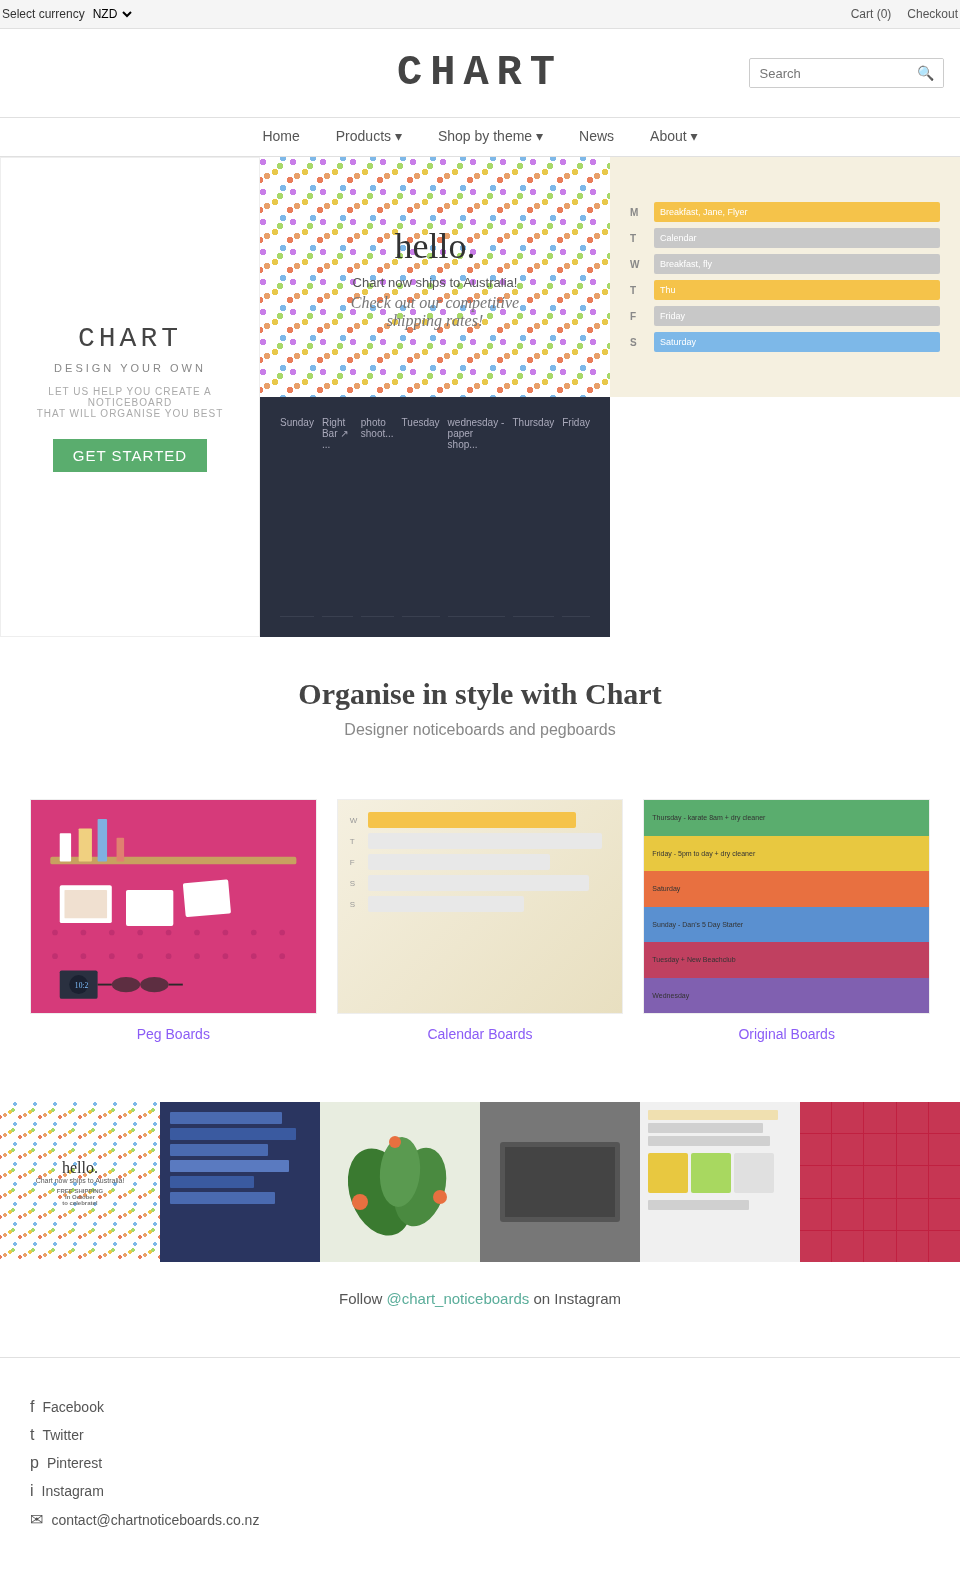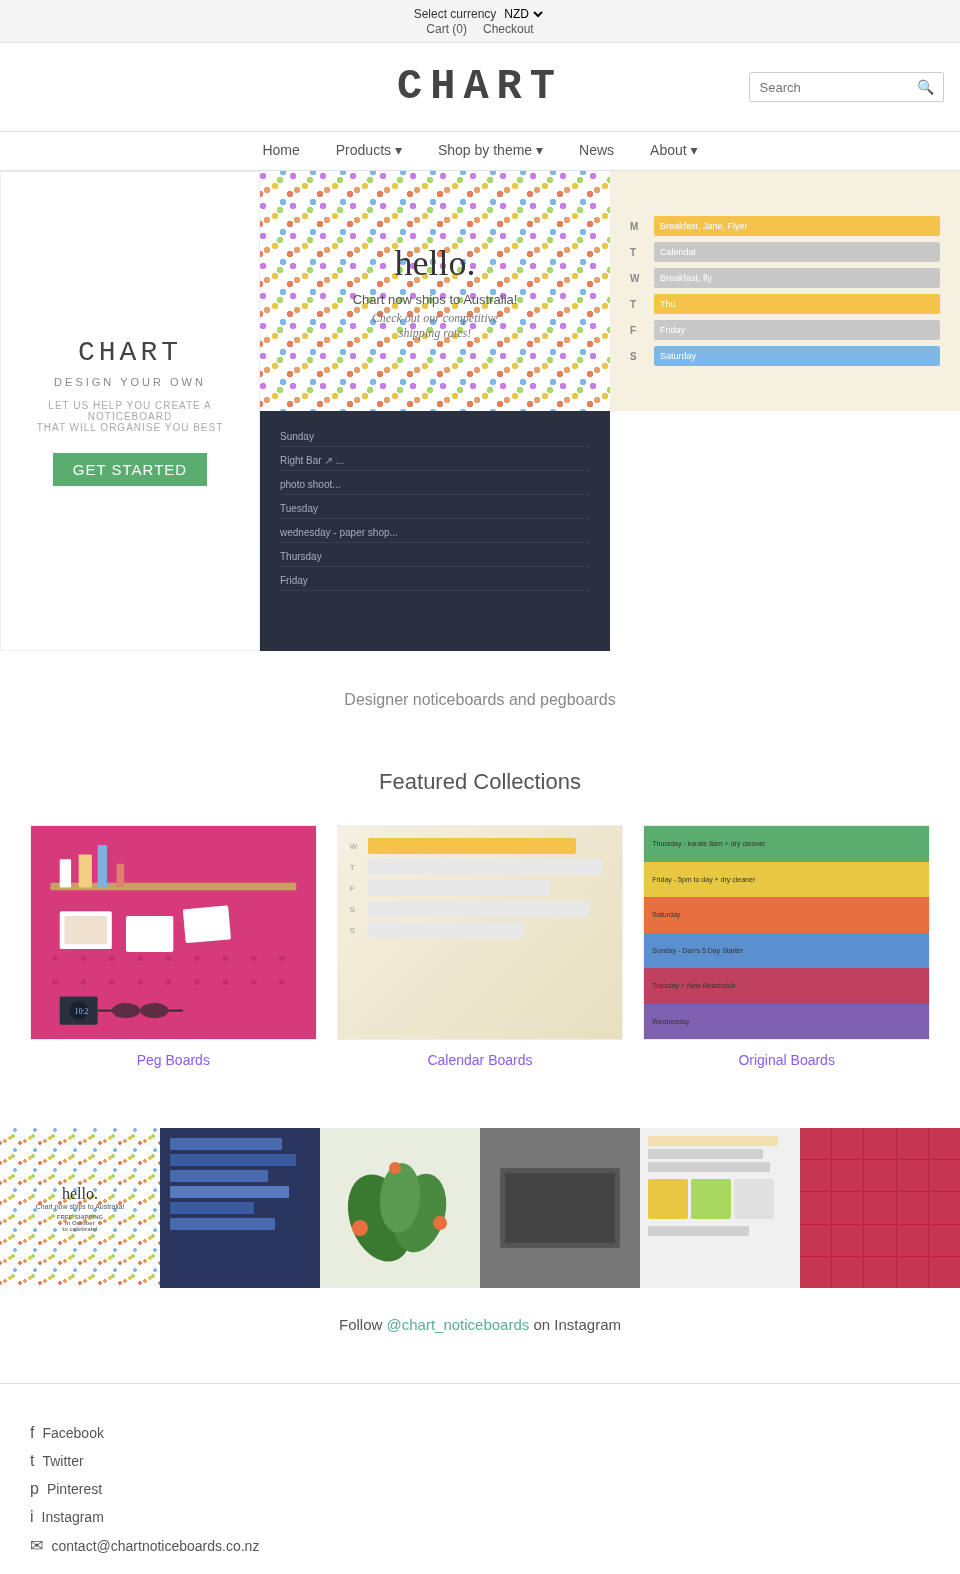--- a/index.html
+++ b/index.html
@@ -8,21 +8,20 @@
     
     .top-bar {
       display: flex;
       justify-content: space-between;
       align-items: center;
       padding: 6px 2px;
       background: #f5f5f5;
       border-bottom: 1px solid #e0e0e0;
       font-size: 12px;
       font-family: Arial, sans-serif;
-      flex-direction: column;
     }
     .top-bar-left { display: flex; align-items: center; gap: 4px; }
     .top-bar-right { display: flex; gap: 16px; }
     .top-bar-right a { text-decoration: none; color: #555; font-size: 12px; }
     select { border: none; background: transparent; font-size: 12px; cursor: pointer; }
 
     
     .header {
       display: flex;
       justify-content: center;
@@ -140,21 +139,21 @@
       background-size: 30px 30px, 30px 30px, 30px 30px, 30px 30px, 30px 30px, 30px 30px;
       background-position: 0 0, 15px 8px, 8px 16px, 22px 4px, 5px 24px, 18px 20px;
     }
     .hello-content {
       position: relative;
       text-align: center;
       z-index: 2;
     }
     .hello-text { font-size: 36px; font-family: 'Brush Script MT', cursive; color: #333; }
     .hello-ships { font-size: 13px; color: #555; margin: 8px 0 4px; font-family: Arial, sans-serif; }
-    .hello-check { font-size: 12px; color: #777; font-style: italic; font-family: Georgia, serif; }
+    .hello-check { font-size: 16px; color: #777; font-style: italic; font-family: Georgia, serif; }
 
     
     .calendar-visual {
       width: 100%;
       height: 100%;
       background: #f5f0e0;
       display: flex;
       flex-direction: column;
       align-items: flex-start;
       justify-content: center;
@@ -202,21 +201,21 @@
       text-align: center;
       line-height: 1.1;
     }
 
     
     .night-visual {
       width: 100%;
       height: 100%;
       background: #2a3040;
       display: flex;
-      flex-direction: column;
+      flex-direction: row;
       padding: 20px;
       gap: 8px;
     }
     .night-line {
       font-size: 10px;
       color: #aab;
       font-family: Arial, sans-serif;
       border-bottom: 1px solid #3a4050;
       padding-bottom: 4px;
     }
@@ -494,25 +493,25 @@
       <div class="night-line">Tuesday</div>
       <div class="night-line">wednesday - paper shop...</div>
       <div class="night-line">Thursday</div>
       <div class="night-line">Friday</div>
     </div>
   </div>
 
 </div>
 
 <div class="main-content">
+  <h1 class="organise-title">Organise in style with Chart</h1>
   <p class="organise-sub">Designer noticeboards and pegboards</p>
 </div>
 
 <div class="featured-section">
-  <h2 class="featured-title">Featured Collections</h2>
   <div class="collections-grid">
 
     <div class="collection-card">
       <div class="collection-img">
         <div class="peg-board-img">
           <svg width="100%" height="100%" viewBox="0 0 300 225" xmlns="http://www.w3.org/2000/svg">
             <rect width="300" height="225" fill="#d63a7a"></rect>
 
             <rect x="20" y="60" width="260" height="8" fill="#c8a060" rx="2"></rect>
 

